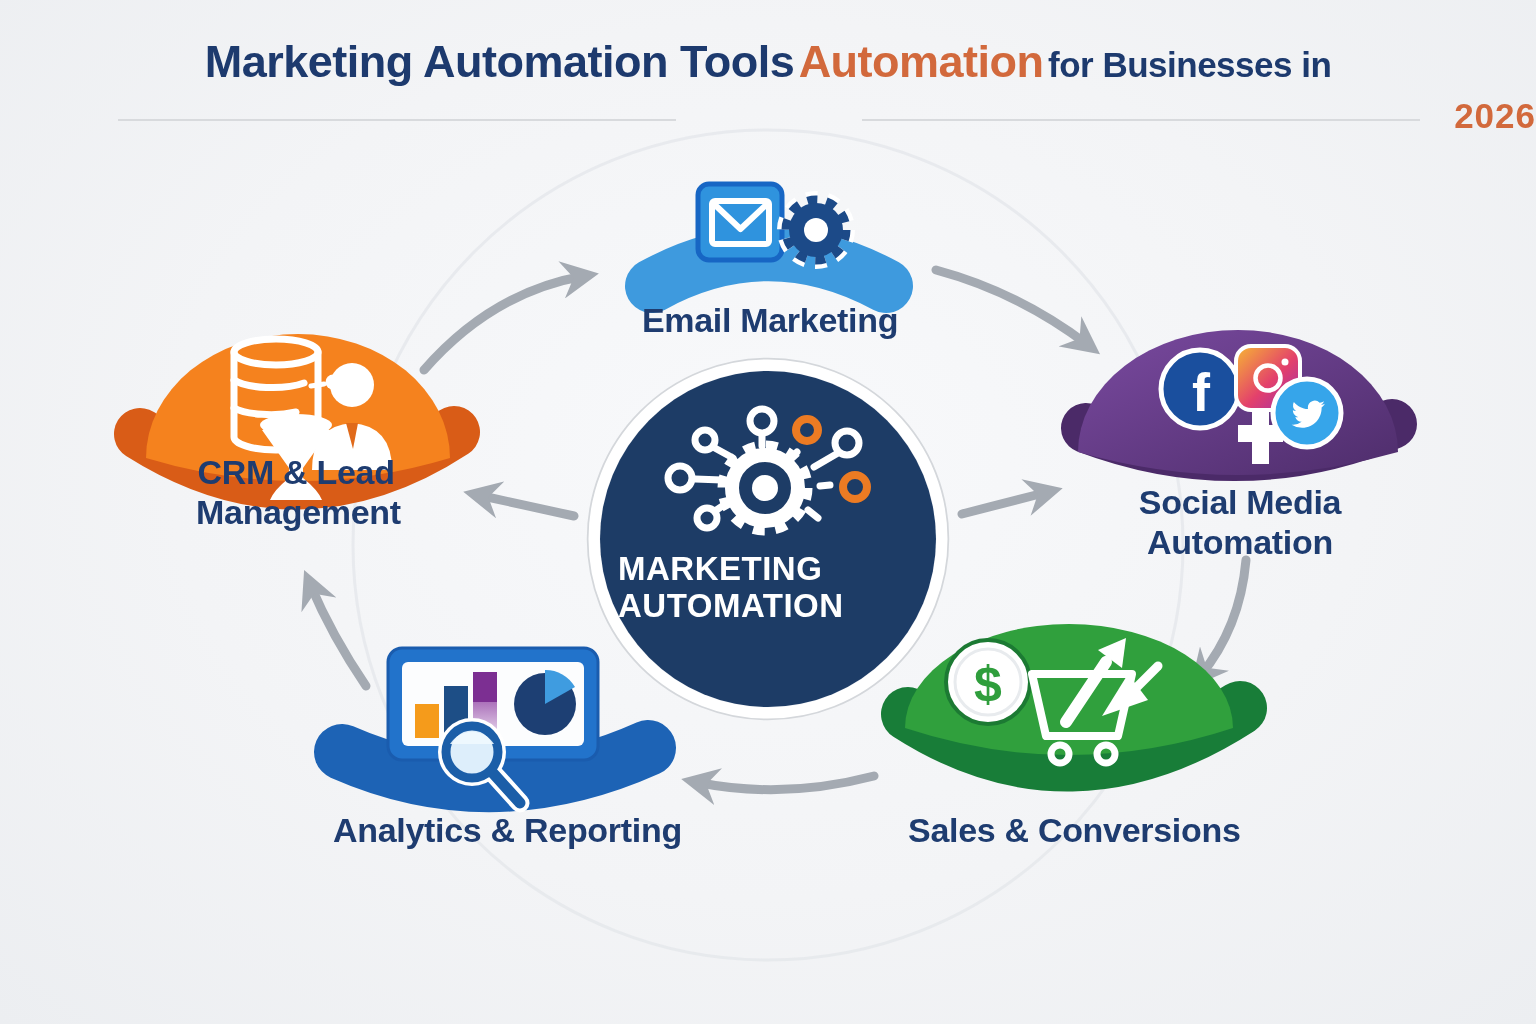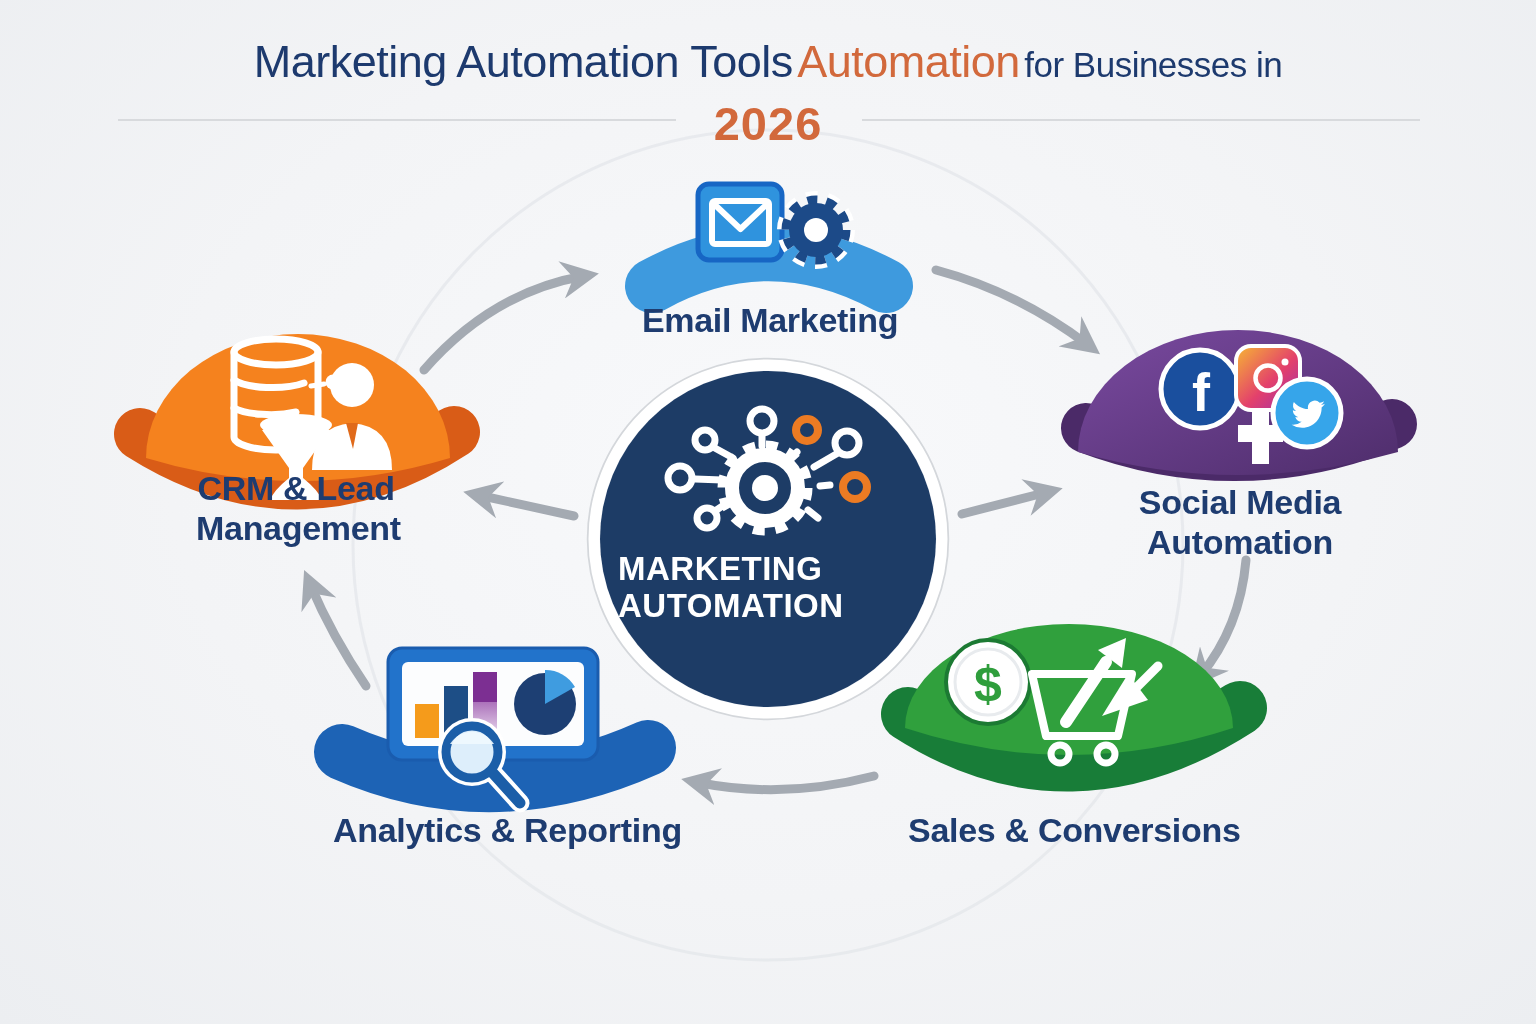--- a/index.html
+++ b/index.html
@@ -6,42 +6,42 @@
   .stage{
     position:relative;width:1536px;height:1024px;overflow:hidden;
     background:radial-gradient(ellipse at 50% 45%, #f8f9fb 0%, #f3f4f6 55%, #eceef1 100%);
     font-family:"Liberation Sans", sans-serif;
   }
   svg.layer{position:absolute;left:0;top:0;}
   .title-line{
     position:absolute;left:0;top:36px;width:1536px;text-align:center;
     white-space:nowrap;color:#1d3a6e;
   }
-  .title-main{font-size:45px;font-weight:normal;letter-spacing:-0.5px;}
+  .title-main{font-size:45px;font-weight:bold;letter-spacing:-0.5px;}
   .title-accent{color:#d2693c;}
-  .title-tail{font-size:35px;font-weight:normal;letter-spacing:-0.5px;}
+  .title-tail{font-size:35px;font-weight:bold;letter-spacing:-0.5px;}
   .year{
-    position:absolute;left:0;top:96px;width:1536px;text-align:center;
-    font-size:47px;font-weight:bold;color:#d2693c;letter-spacing:1px;
+    position:absolute;left:0;top:96px;width:1536px;text-align:right;
+    font-size:35px;font-weight:bold;color:#d2693c;letter-spacing:1px;
   }
   .rule{position:absolute;top:119px;height:2px;background:#d8dadd;}
   .rule-left{left:118px;width:558px;}
   .rule-right{left:862px;width:558px;}
   .center-label{
     position:absolute;left:618px;top:551px;width:300px;text-align:left;
     color:#ffffff;font-size:33px;font-weight:bold;line-height:1.12;letter-spacing:0.5px;
   }
   .node-label{
     position:absolute;text-align:center;color:#1e3c70;
     font-size:34px;font-weight:bold;line-height:1.18;letter-spacing:-0.3px;
   }
   .nowrap{white-space:nowrap;}
   .lbl-email{left:620px;top:300px;width:300px;}
   .lbl-social{left:1110px;top:482px;width:260px;}
-  .lbl-crm{left:196px;top:468px;width:200px;}
+  .lbl-crm{left:196px;top:452px;width:200px;}
   .lbl-analytics{left:333px;top:810px;width:320px;}
   .lbl-sales{left:908px;top:810px;width:320px;}
   .fb-letter{
     position:absolute;left:1180px;top:361px;width:42px;text-align:center;
     color:#ffffff;font-size:54px;font-weight:bold;
   }
   .coin-dollar{
     position:absolute;left:966px;top:655px;width:44px;text-align:center;
     color:#2f9e3c;font-size:50px;font-weight:bold;
   }

